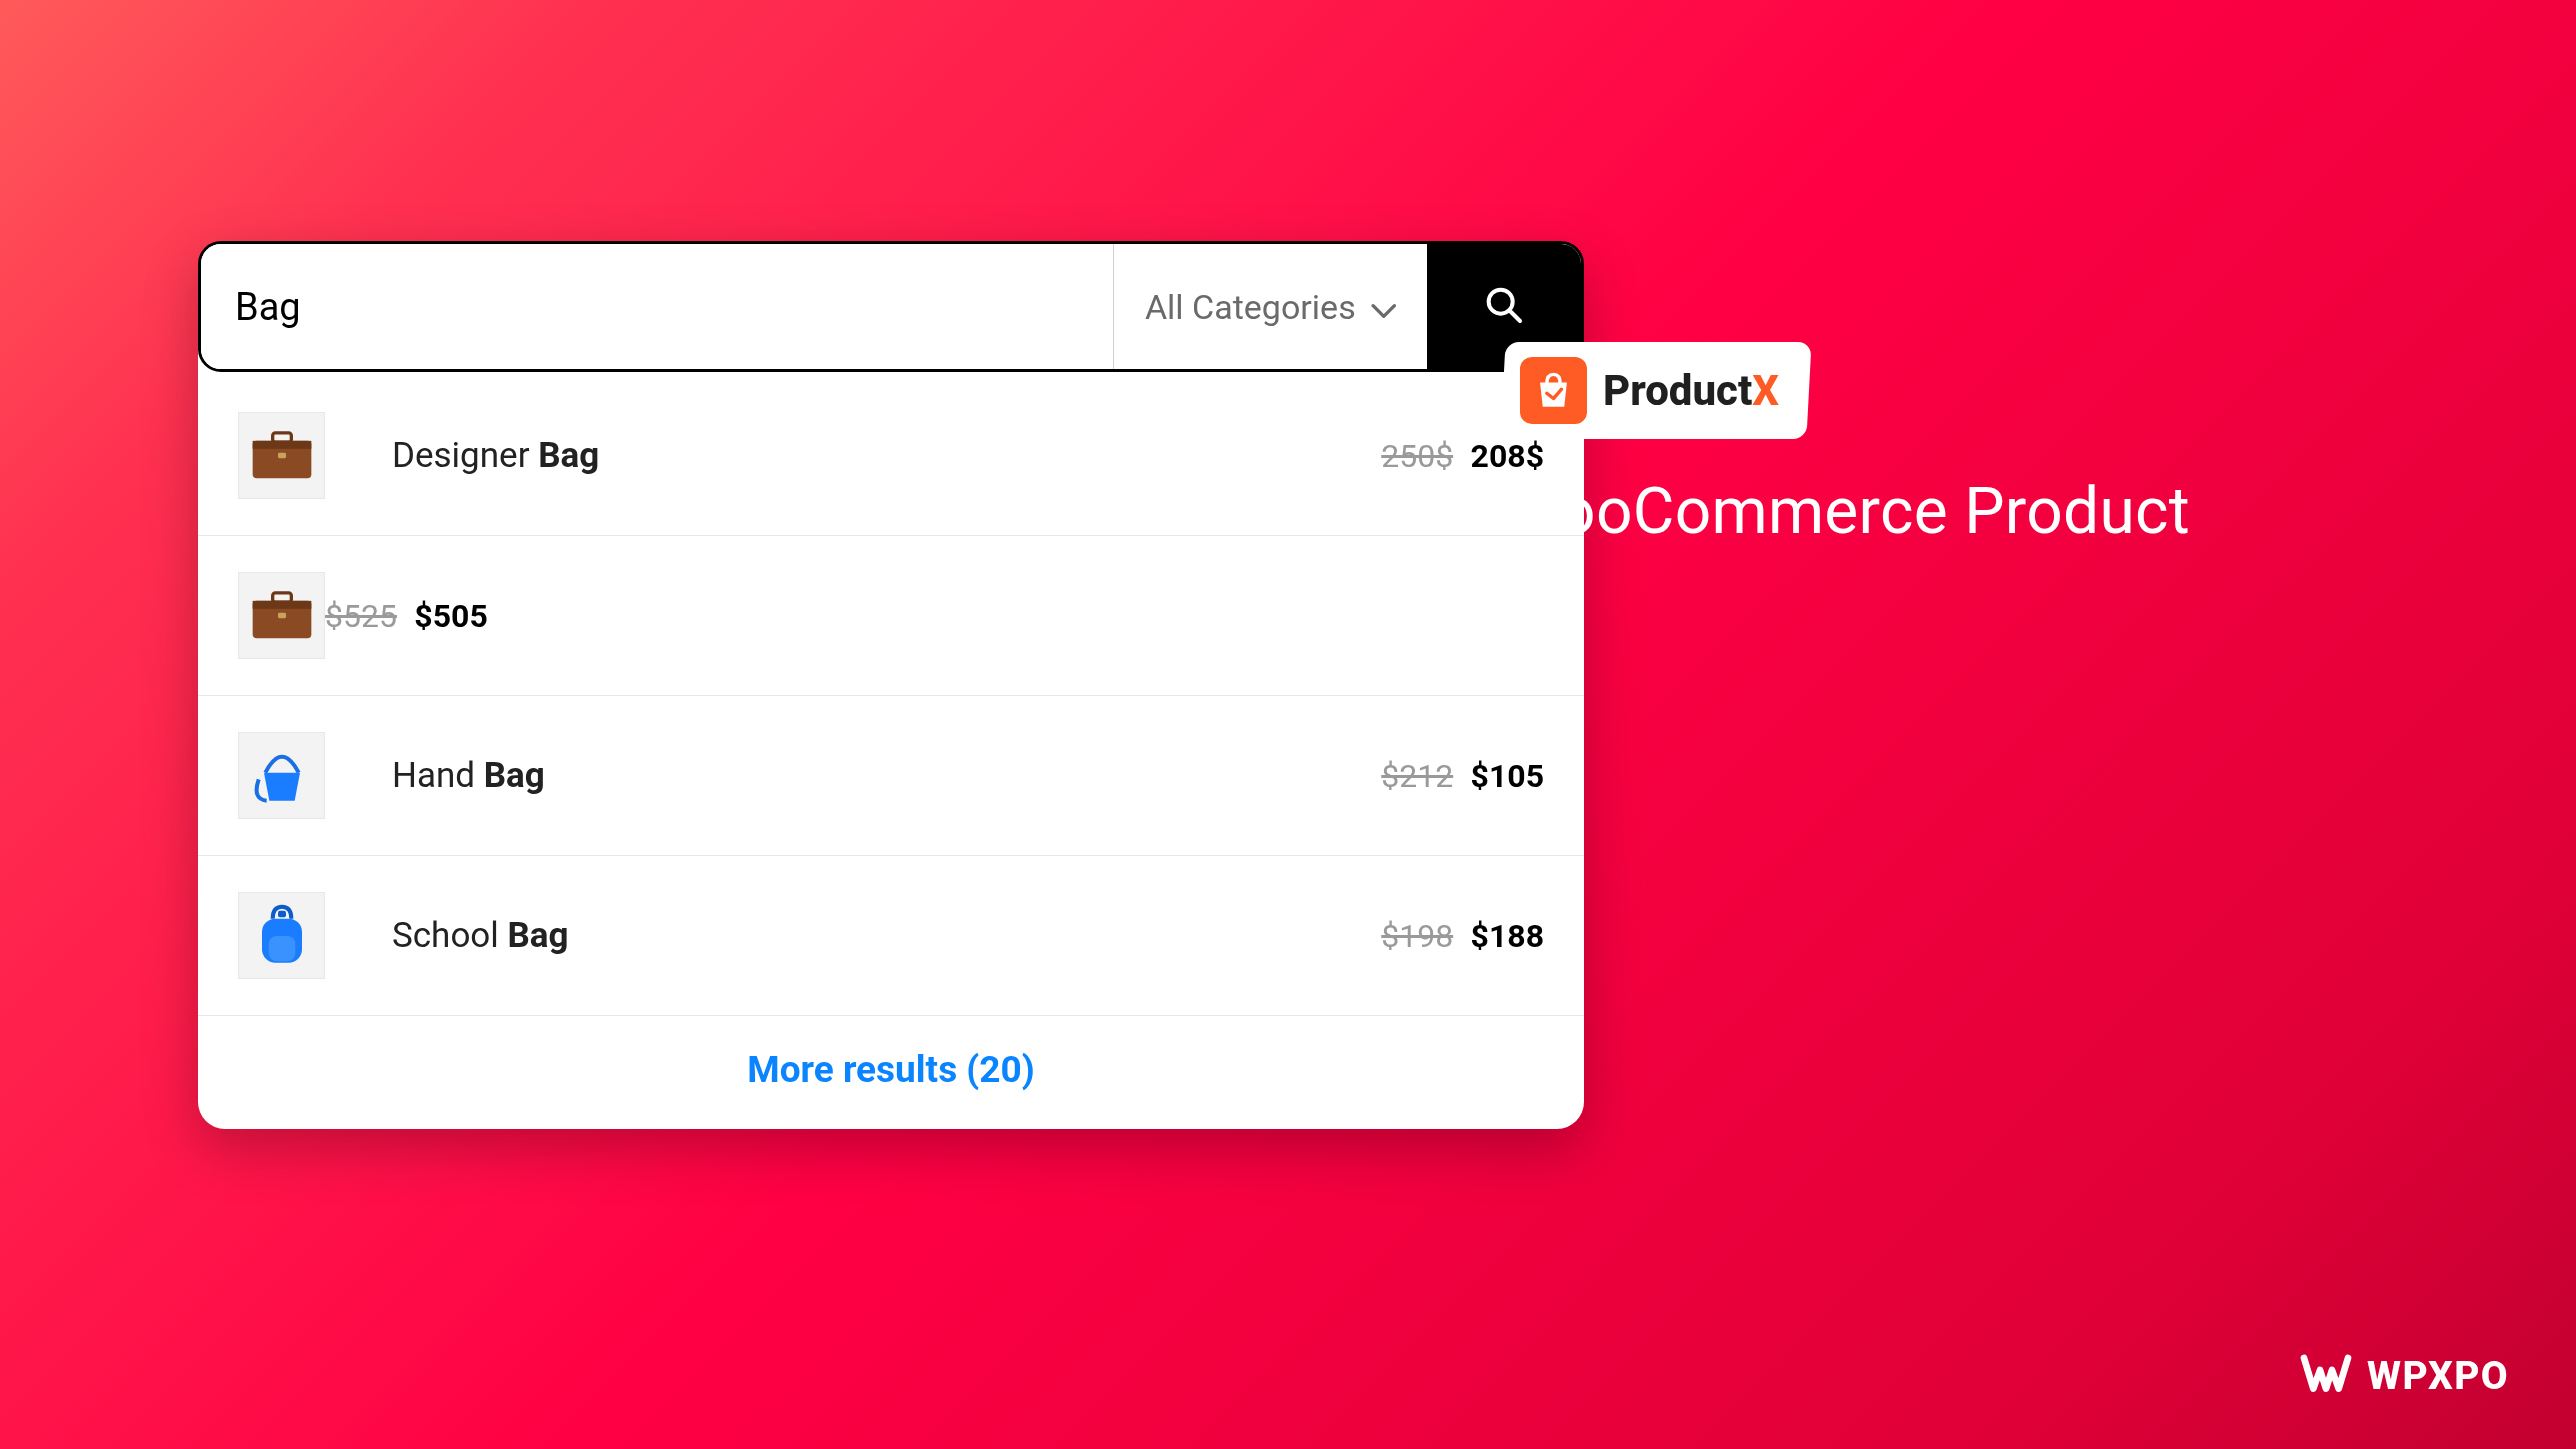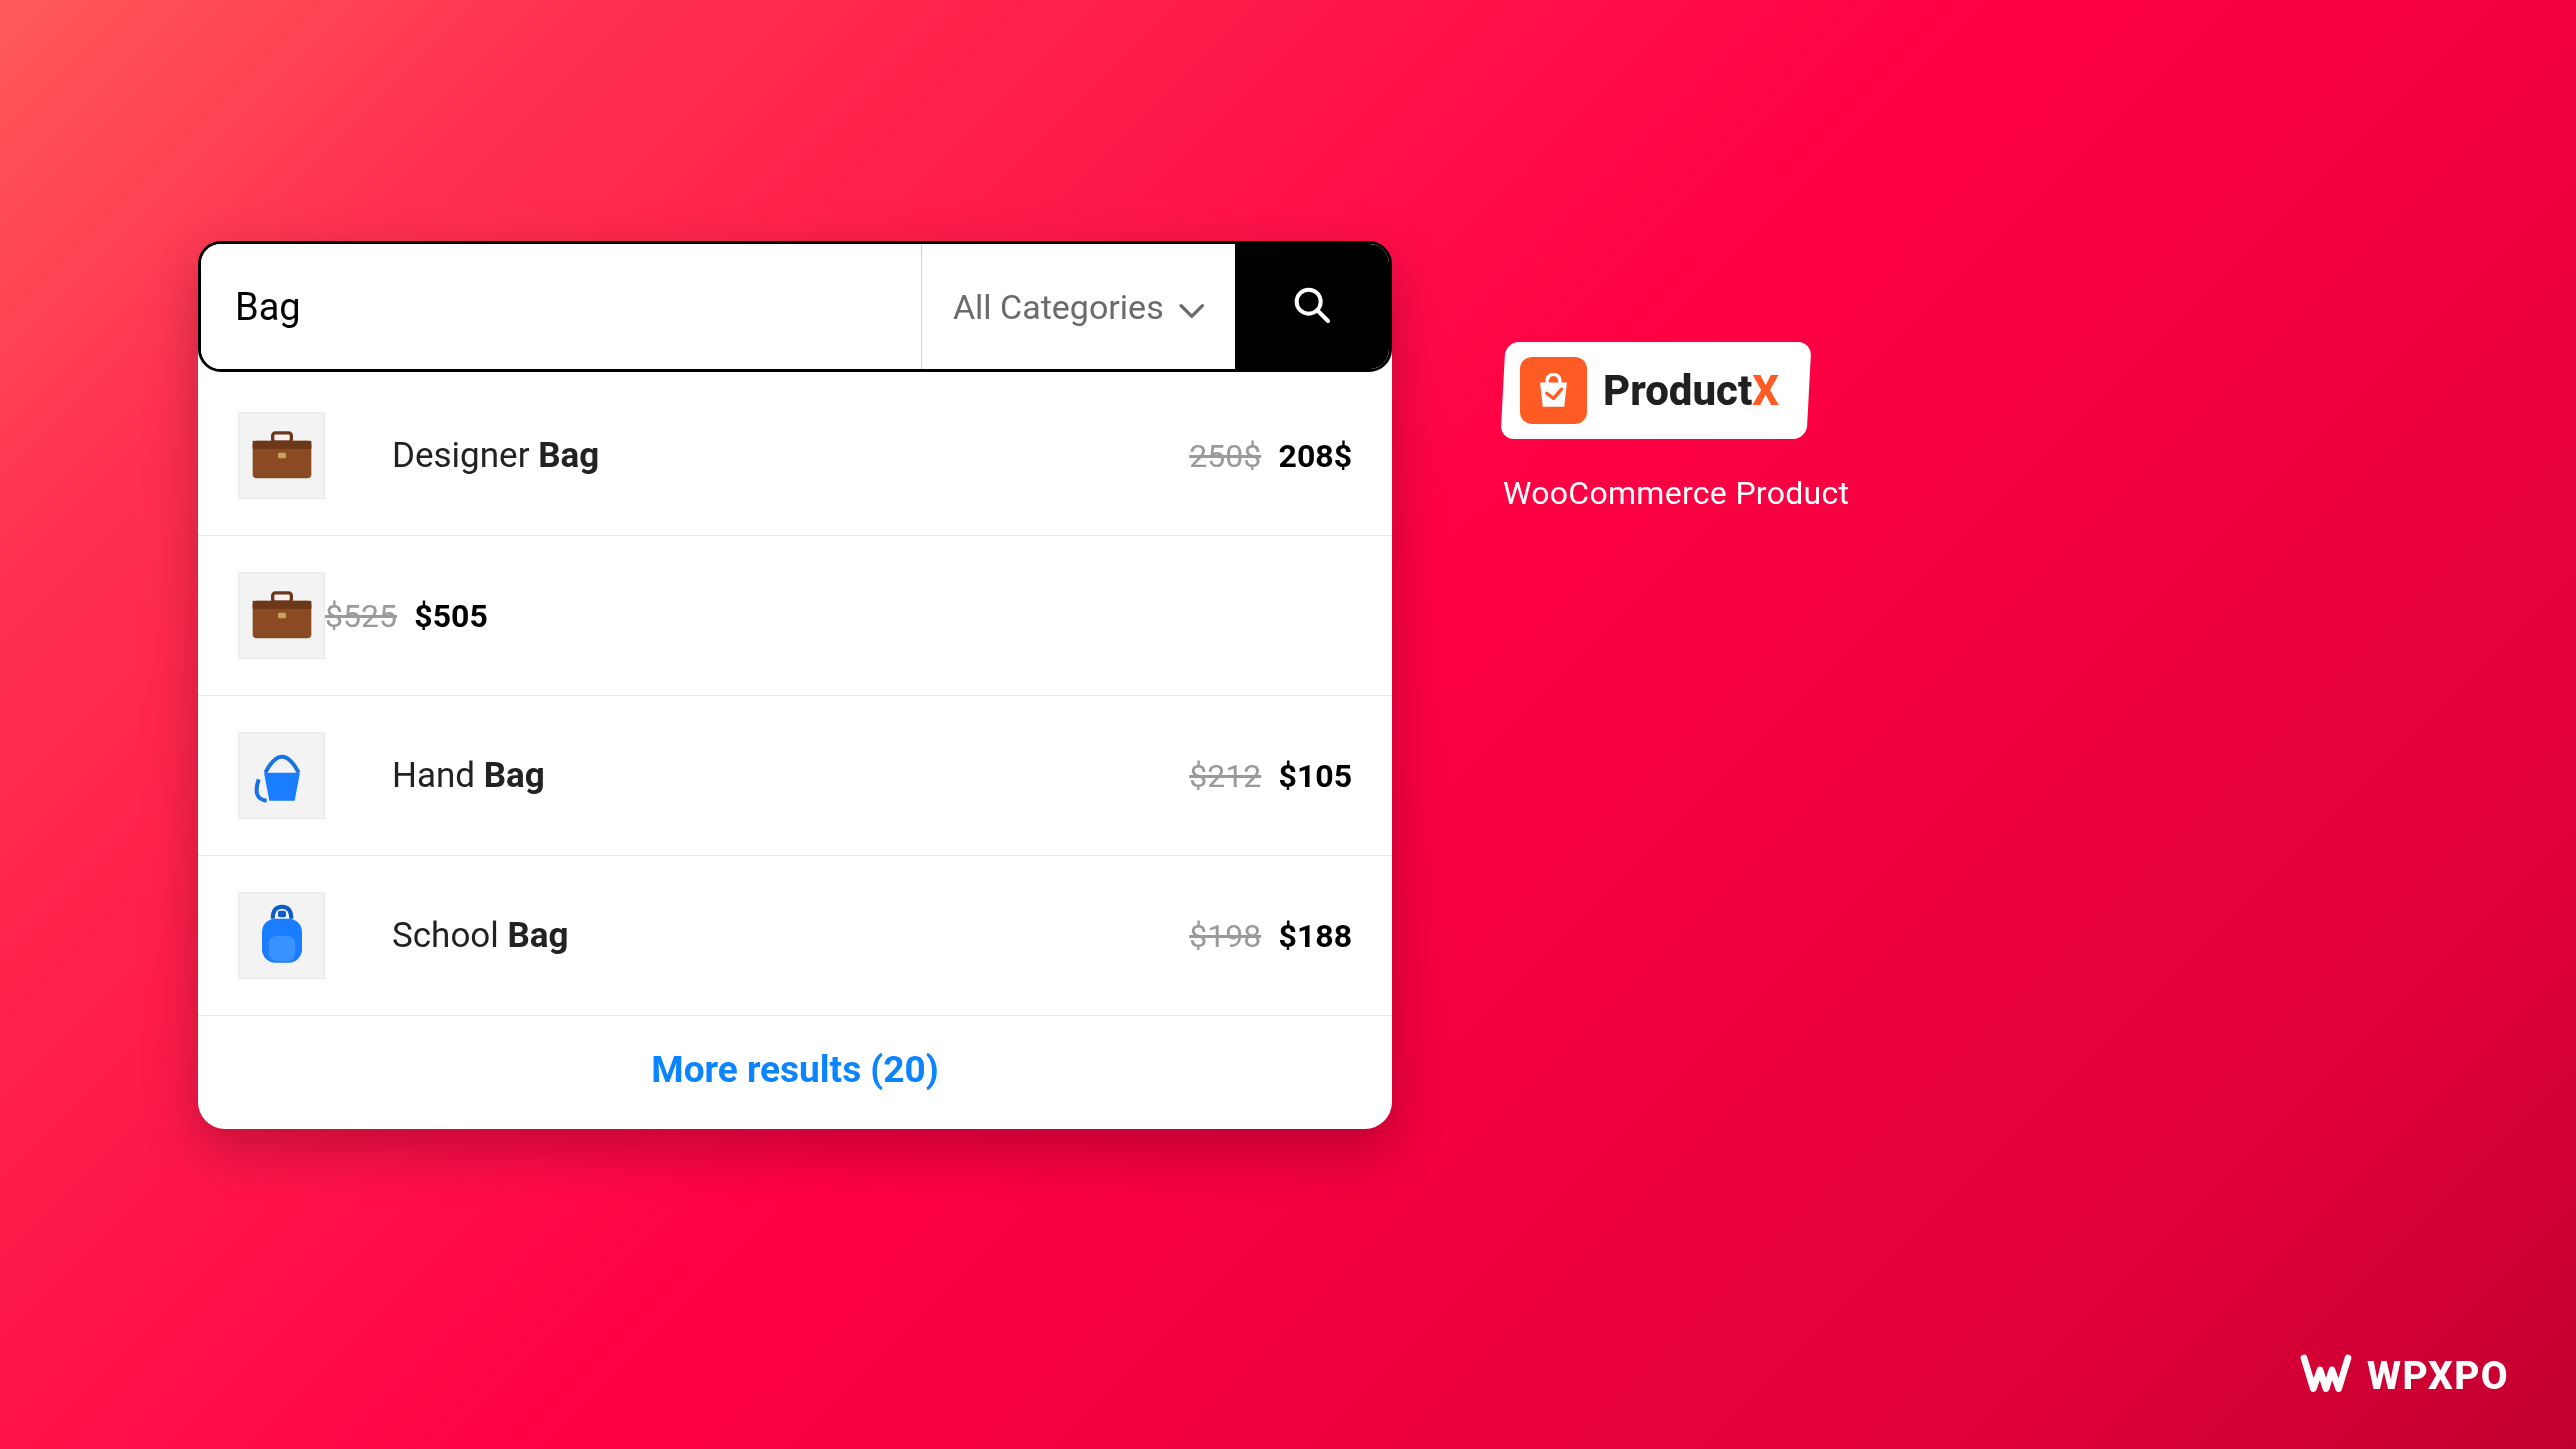--- a/index.html
+++ b/index.html
@@ -9,21 +9,21 @@
   background: linear-gradient(135deg, #ff5a5a 0%, #ff3050 15%, #ff0044 50%, #e00038 85%, #c20030 100%);
   font-family: -apple-system, BlinkMacSystemFont, "Segoe UI", Roboto, Helvetica, Arial, sans-serif;
   position: relative;
   overflow: hidden;
 }
 
 .search-panel {
   position: absolute;
   left: 198px;
   top: 241px;
-  width: 1194px;
+  width: 1386px;
   background: #fff;
   border-radius: 27px;
   box-shadow: 0 20px 54px rgba(0,0,0,0.25);
 }
 
 .search-bar {
   display: flex;
   align-items: stretch;
   background: #fff;
   border: 3.4px solid #000;
@@ -146,21 +146,21 @@
 .badge-text {
   font-size: 42px;
   font-weight: 800;
   color: #202020;
   transform: skewX(3deg);
 }
 .badge-text .x { color: #ff5b24; }
 
 .subtitle {
   margin-top: 35px;
-  font-size: 32px;
+  font-size: 64px;
   font-weight: 400;
   letter-spacing: 0.3px;
 }
 
 .title {
   margin-top: 14.8px;
   font-size: 148px;
   font-weight: 800;
   line-height: 1.05;
 }

